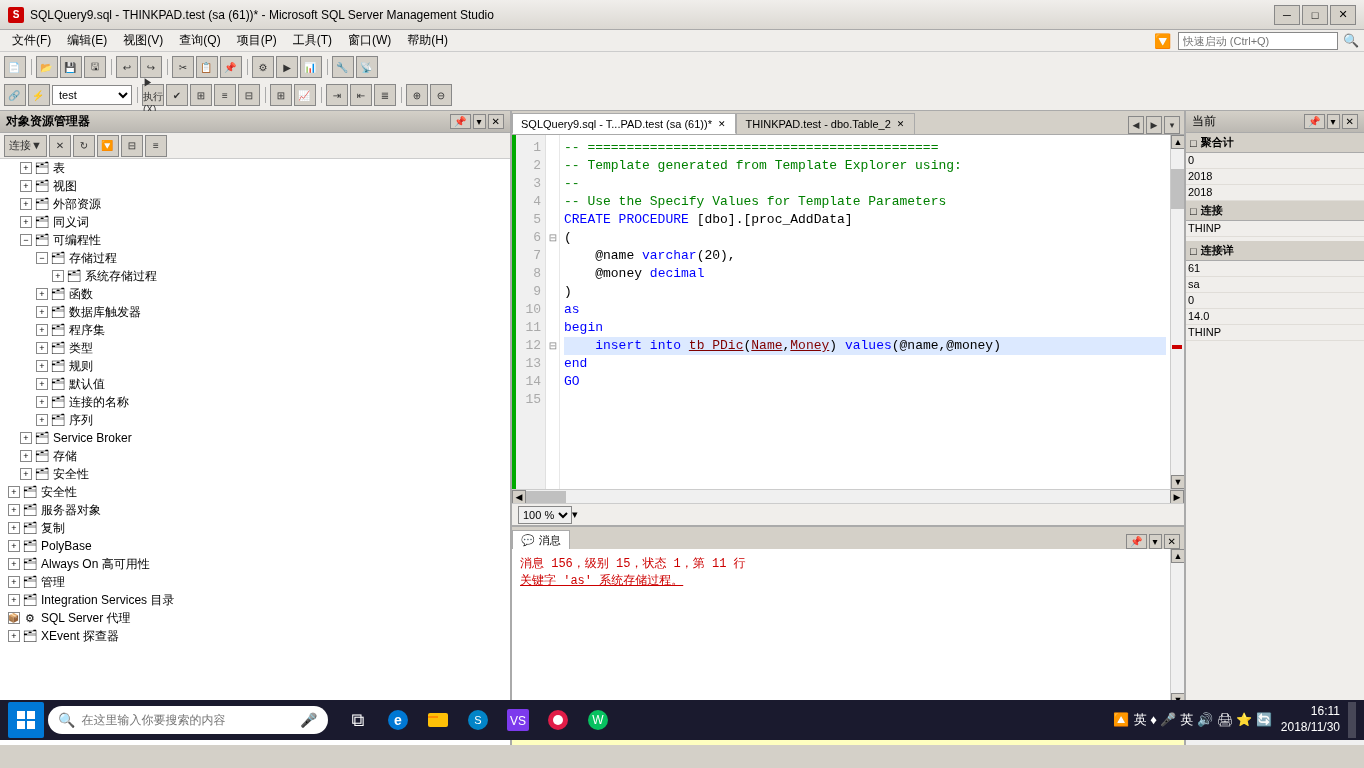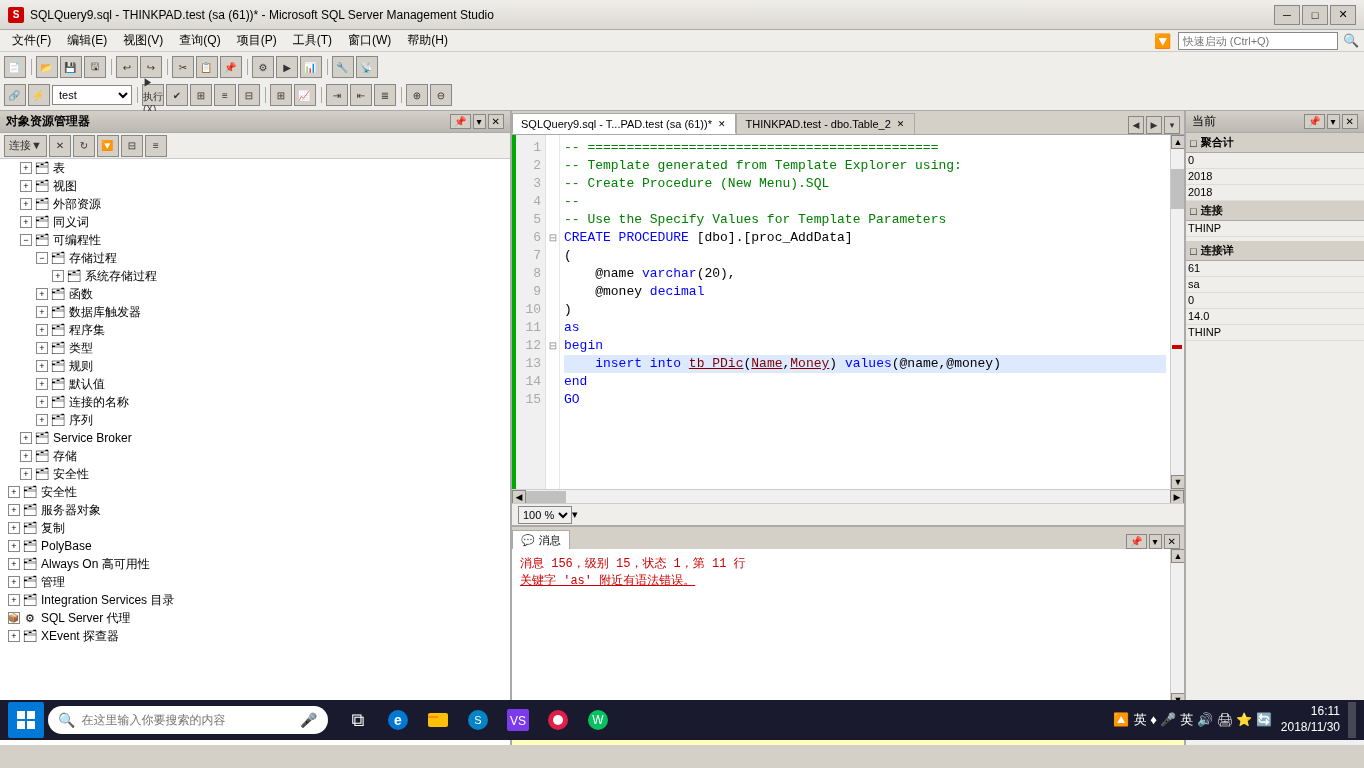--- a/index.html
+++ b/index.html
@@ -702,23 +702,20 @@
         </div>
 
         <div class="code-editor">
           <div class="code-line">
             <span class="line-content cm">-- =============================================</span>
           </div>
           <div class="code-line">
             <span class="line-content cm">-- Template generated from Template Explorer using:</span>
           </div>
           <div class="code-line">
-            <span class="line-content cm">-- Create Procedure (New Menu).SQL</span>
-          </div>
-          <div class="code-line">
             <span class="line-content cm">--</span>
           </div>
           <div class="code-line">
             <span class="line-content cm">-- Use the Specify Values for Template Parameters</span>
           </div>
           <div class="code-line">
             <span class="line-content"><span class="kw">CREATE PROCEDURE</span> [dbo].[proc_AddData]</span>
           </div>
           <div class="code-line">
             <span class="line-content">(</span>
@@ -785,21 +782,21 @@
         <div style="margin-left:auto;display:flex;align-items:center;gap:2px;padding-right:4px;">
           <div class="panel-header-btn">📌</div>
           <div class="panel-header-btn">▾</div>
           <div class="panel-header-btn">✕</div>
         </div>
       </div>
       <div style="display:flex;flex:1;overflow:hidden;">
         <div class="msg-content">
           <div class="msg-error">消息 156，级别 15，状态 1，第 11 行</div>
           <div class="msg-error">
-            <span class="msg-underline">关键字 'as' 附近有语法错误。</span>
+            <span class="msg-underline">关键字 'as' 系统存储过程。</span>
           </div>
         </div>
         <div class="vertical-scroll-area" style="height:100%;">
           <div class="v-scroll-up">▲</div>
           <div style="flex:1;background:#f0f0f0;height:calc(100% - 28px);position:relative;"></div>
           <div class="v-scroll-down">▼</div>
         </div>
       </div>
 
       <div class="horizontal-scroll">

